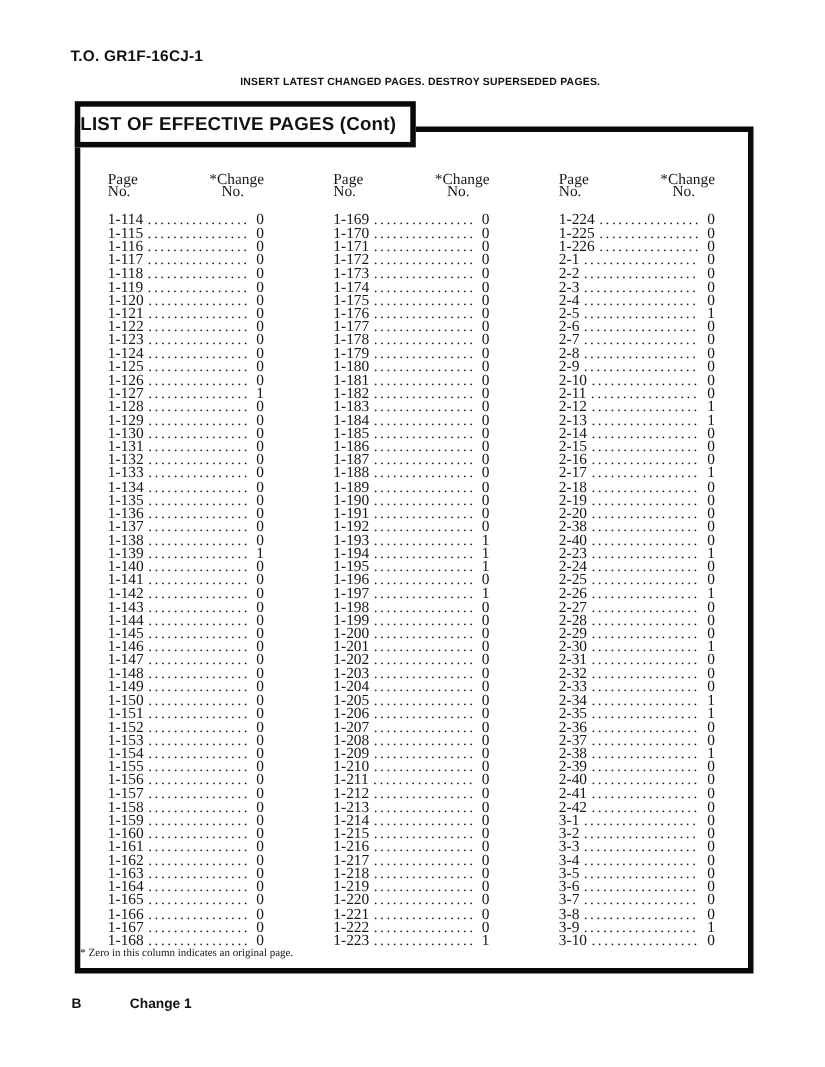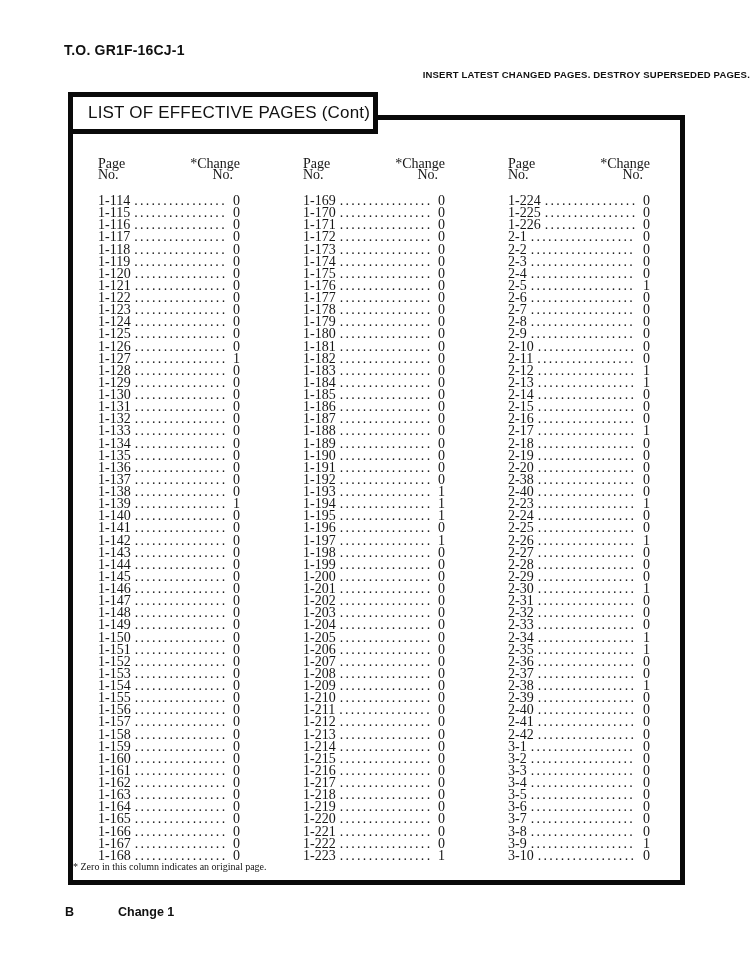--- a/index.html
+++ b/index.html
@@ -5,41 +5,41 @@
   * { margin:0; padding:0; box-sizing:border-box; }
   html,body { width:750px; height:970px; background:#ffffff; overflow:hidden; }
   body { font-family:"Liberation Sans", sans-serif; color:#111; position:relative; }
 
   .doc-number {
     position:absolute; left:64px; top:42px;
     font-size:14px; font-weight:bold; letter-spacing:.2px;
   }
   .instruction {
     position:absolute; top:69px; left:0; width:750px;
-    text-align:right; font-size:9.5px; font-weight:bold; letter-spacing:.2px;
+    text-align:center; font-size:9.5px; font-weight:bold; letter-spacing:.2px;
     padding-left:14px;
   }
 
   .outer-box {
     position:absolute; left:68px; top:115px; width:617px; height:770px;
     border:5px solid #0a0a0a; background:#fff;
   }
   .title-box {
     position:absolute; left:68px; top:92px; width:310px; height:42px;
     border:5px solid #0a0a0a; background:#fff; z-index:2;
-    display:flex; align-items:center; padding-left:15px;
-    font-size:17px; font-weight:normal; letter-spacing:.2px; white-space:nowrap;
+    display:flex; align-items:center; 
+    font-size:17px; font-weight:bold; letter-spacing:.2px; white-space:nowrap;
   }
 
   .col {
     position:absolute; top:38px; width:142px;
     font-family:"Liberation Serif", serif; font-size:14px; color:#161616;
   }
   .col-hdr { display:flex; justify-content:space-between; height:22px; line-height:11px; }
-  .hdr-right { text-align:right; }
+  .hdr-right { text-align:center; }
   .hdr-right .l2 { margin-right:7px; }
   .rows { margin-top:13px; }
   .row { display:flex; align-items:baseline; height:12.13px; }
   .pg { flex:0 0 auto; white-space:nowrap; }
   .dots {
     flex:1 1 auto; overflow:hidden; white-space:nowrap;
     letter-spacing:2.3px; margin:0 3px 0 4px; color:#1c1c1c;
   }
   .ch { flex:0 0 auto; min-width:12px; text-align:right; }
 

